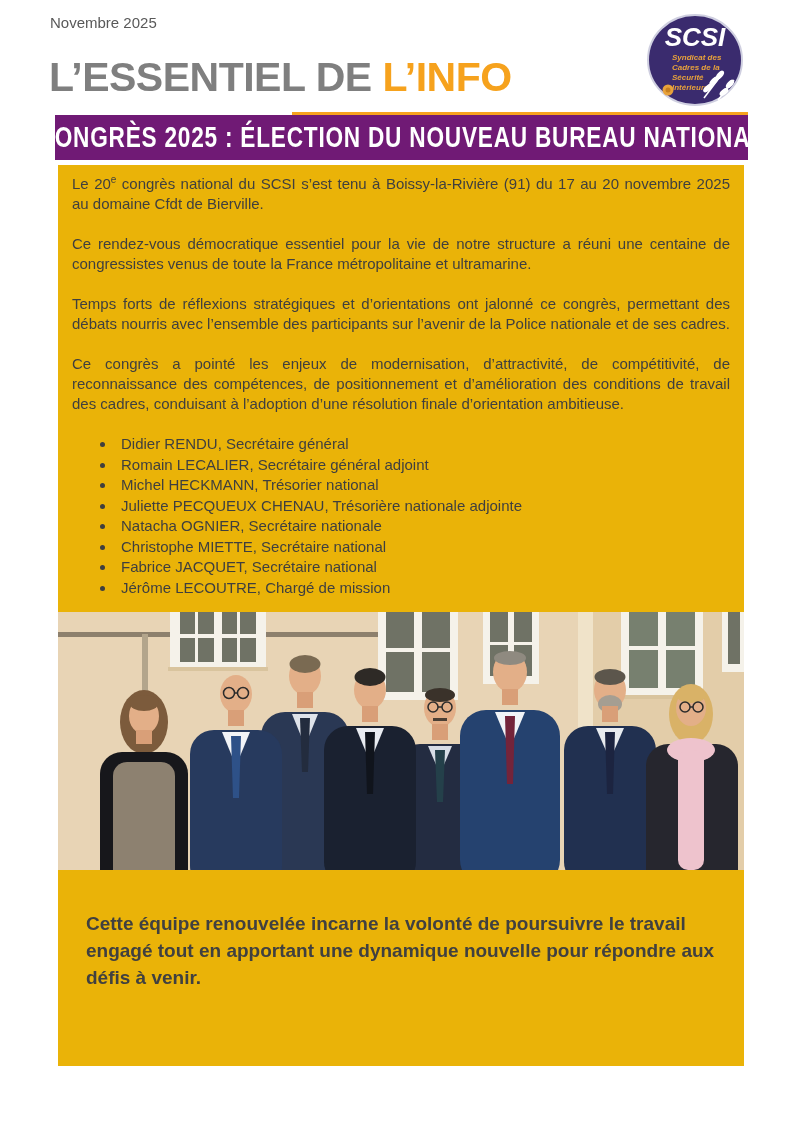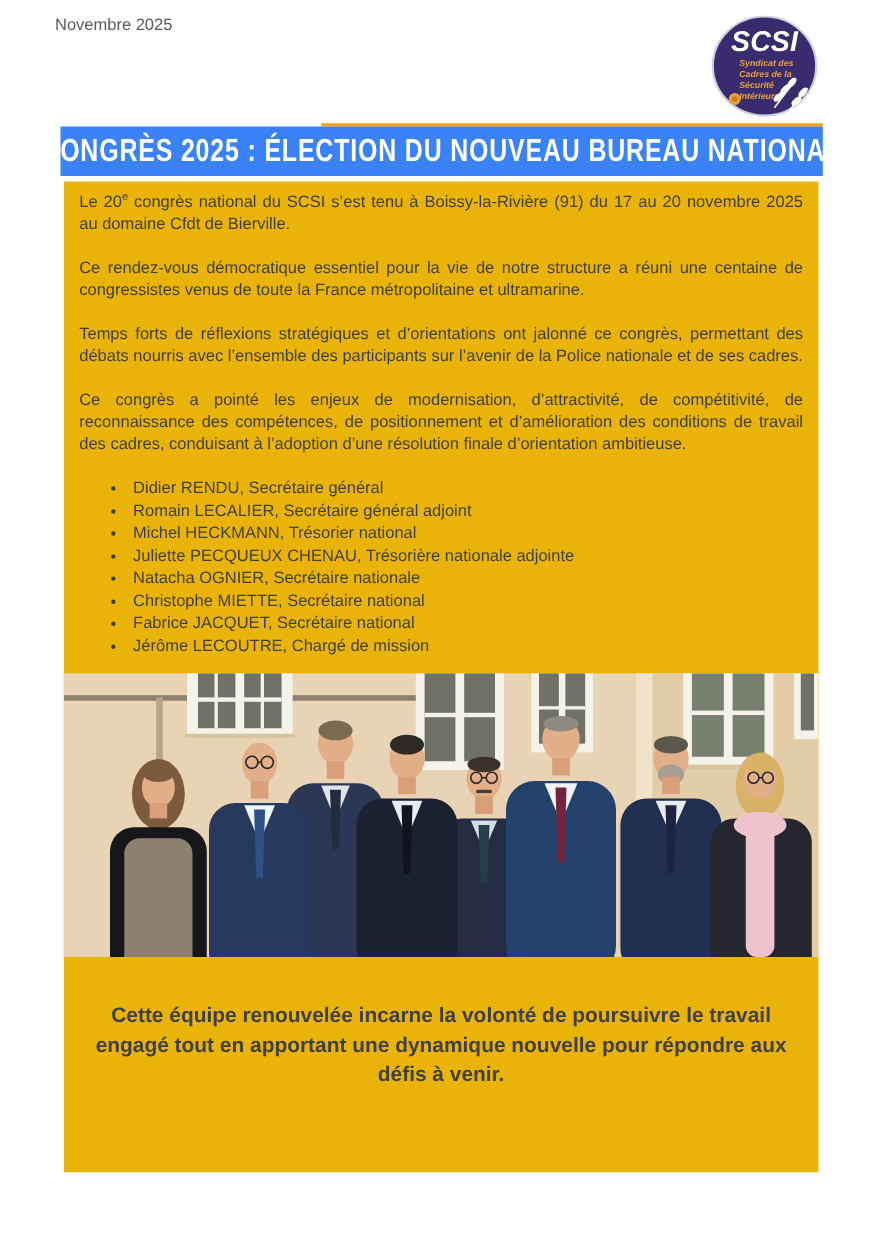--- a/index.html
+++ b/index.html
@@ -10,52 +10,53 @@
   .issue-date { position:absolute; left:50px; top:14px; font-size:15px; color:#595959; }
   .masthead {
     position:absolute; left:49px; top:54px; font-size:41px; font-weight:bold;
     color:#7f7f7f; letter-spacing:-0.5px; white-space:nowrap;
   }
   .masthead .accent { color:#F6A21D; }
   .logo-wrap { position:absolute; left:646px; top:14px; }
   .accent-rule { position:absolute; left:292px; top:112px; width:456px; height:3px; background:#F6A21D; }
   .banner {
     position:absolute; left:55px; top:115px; width:693px; height:45px;
-    background:#3b82f6; display:flex; align-items:center; justify-content:center;
+    background:#701a75; display:flex; align-items:center; justify-content:center;
   }
   .banner-text {
     color:#ffffff; font-weight:bold; font-size:29px; letter-spacing:1px;
     transform:scaleX(0.78); white-space:nowrap;
   }
   .content-panel {
     position:absolute; left:58px; top:165px; width:686px; height:903px;
     background:#eab308; color:#3F3F3F; font-size:15px; padding-top:9px; box-sizing:border-box;
   }
   .content-panel p.body { margin:0 14px 20px 14px; line-height:20px; text-align:justify; }
   .content-panel p.body sup { font-size:10px; line-height:0; vertical-align:super; }
   .content-panel p.lastpara { margin-bottom:22px; }
   ul.bureau { margin:0 14px 12px 14px; padding-left:44px; line-height:20.5px; list-style:disc; }
   ul.bureau li { padding-left:5px; }
   .photo { display:block; margin-top:14px; }
   .closing {
-    margin:40px 28px 0 28px; font-size:19px; font-weight:bold; text-align:center;
+    margin:40px 28px 0 28px; font-size:19px; font-weight:bold; text-align:left;
     line-height:27px; color:#404040;
   }
   .footer-slogan {
     position:absolute; left:0; top:1076px; width:793px; text-align:center;
     font-style:italic; font-size:14px; color:#1F5376; letter-spacing:0.3px;
   }
 </style>
 </head>
 <body>
 
 <div class="page">
 
   <div class="issue-date">Novembre 2025</div>
 
+  <div class="masthead"><span>L’ESSENTIEL DE </span><span class="accent">L’INFO</span></div>
 
   <div class="logo-wrap">
     <svg width="98" height="94" viewBox="0 0 98 94">
       <ellipse cx="49" cy="46" rx="47" ry="45" fill="#3A2B6E" stroke="#cfcfe0" stroke-width="2"></ellipse>
       <text x="49" y="32" text-anchor="middle" font-size="26" font-style="italic" font-weight="bold" fill="#ffffff">SCSI</text>
       <text x="26" y="46" font-size="8" font-style="italic" font-weight="bold" fill="#E8A23B">Syndicat des</text>
       <text x="26" y="56" font-size="8" font-style="italic" font-weight="bold" fill="#E8A23B">Cadres de la</text>
       <text x="26" y="66" font-size="8" font-style="italic" font-weight="bold" fill="#E8A23B">Sécurité</text>
       <text x="26" y="76" font-size="8" font-style="italic" font-weight="bold" fill="#E8A23B">Intérieure</text>
       <g stroke="#ffffff" stroke-width="1.5" fill="#ffffff">

